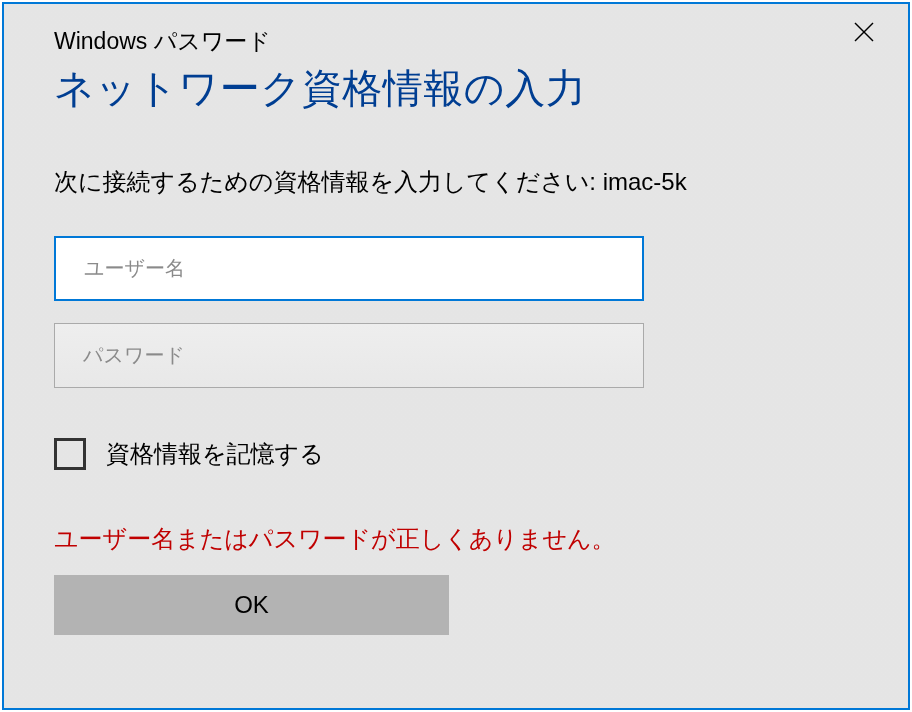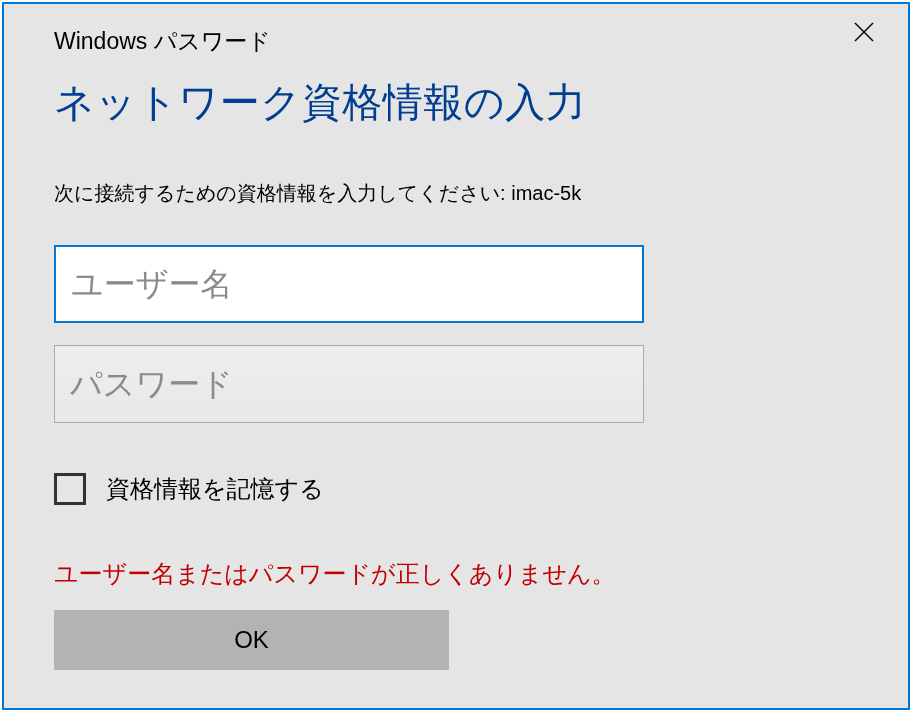--- a/index.html
+++ b/index.html
@@ -49,34 +49,34 @@
       width: 24px;
       height: 24px;
     }
     .content {
       padding: 0 50px;
     }
     .heading {
       font-size: 40px;
       color: #003e92;
       font-weight: 400;
-      margin-top: 18px;
+      margin-top: 4px;
       margin-bottom: 50px;
       letter-spacing: 0.5px;
     }
     .instruction {
-      font-size: 20px;
+      font-size: 24px;
       color: #000;
       margin-bottom: 38px;
     }
     .input-field {
       width: 590px;
-      height: 78px;
-      font-size: 32px;
-      padding: 0 15px;
+      height: 65px;
+      font-size: 20px;
+      padding: 0 28px;
       border: 1px solid #999;
       background: #fafafa;
       outline: none;
       margin-bottom: 22px;
       font-family: inherit;
       color: #000;
     }
     .input-field::placeholder {
       color: #8a8a8a;
     }

